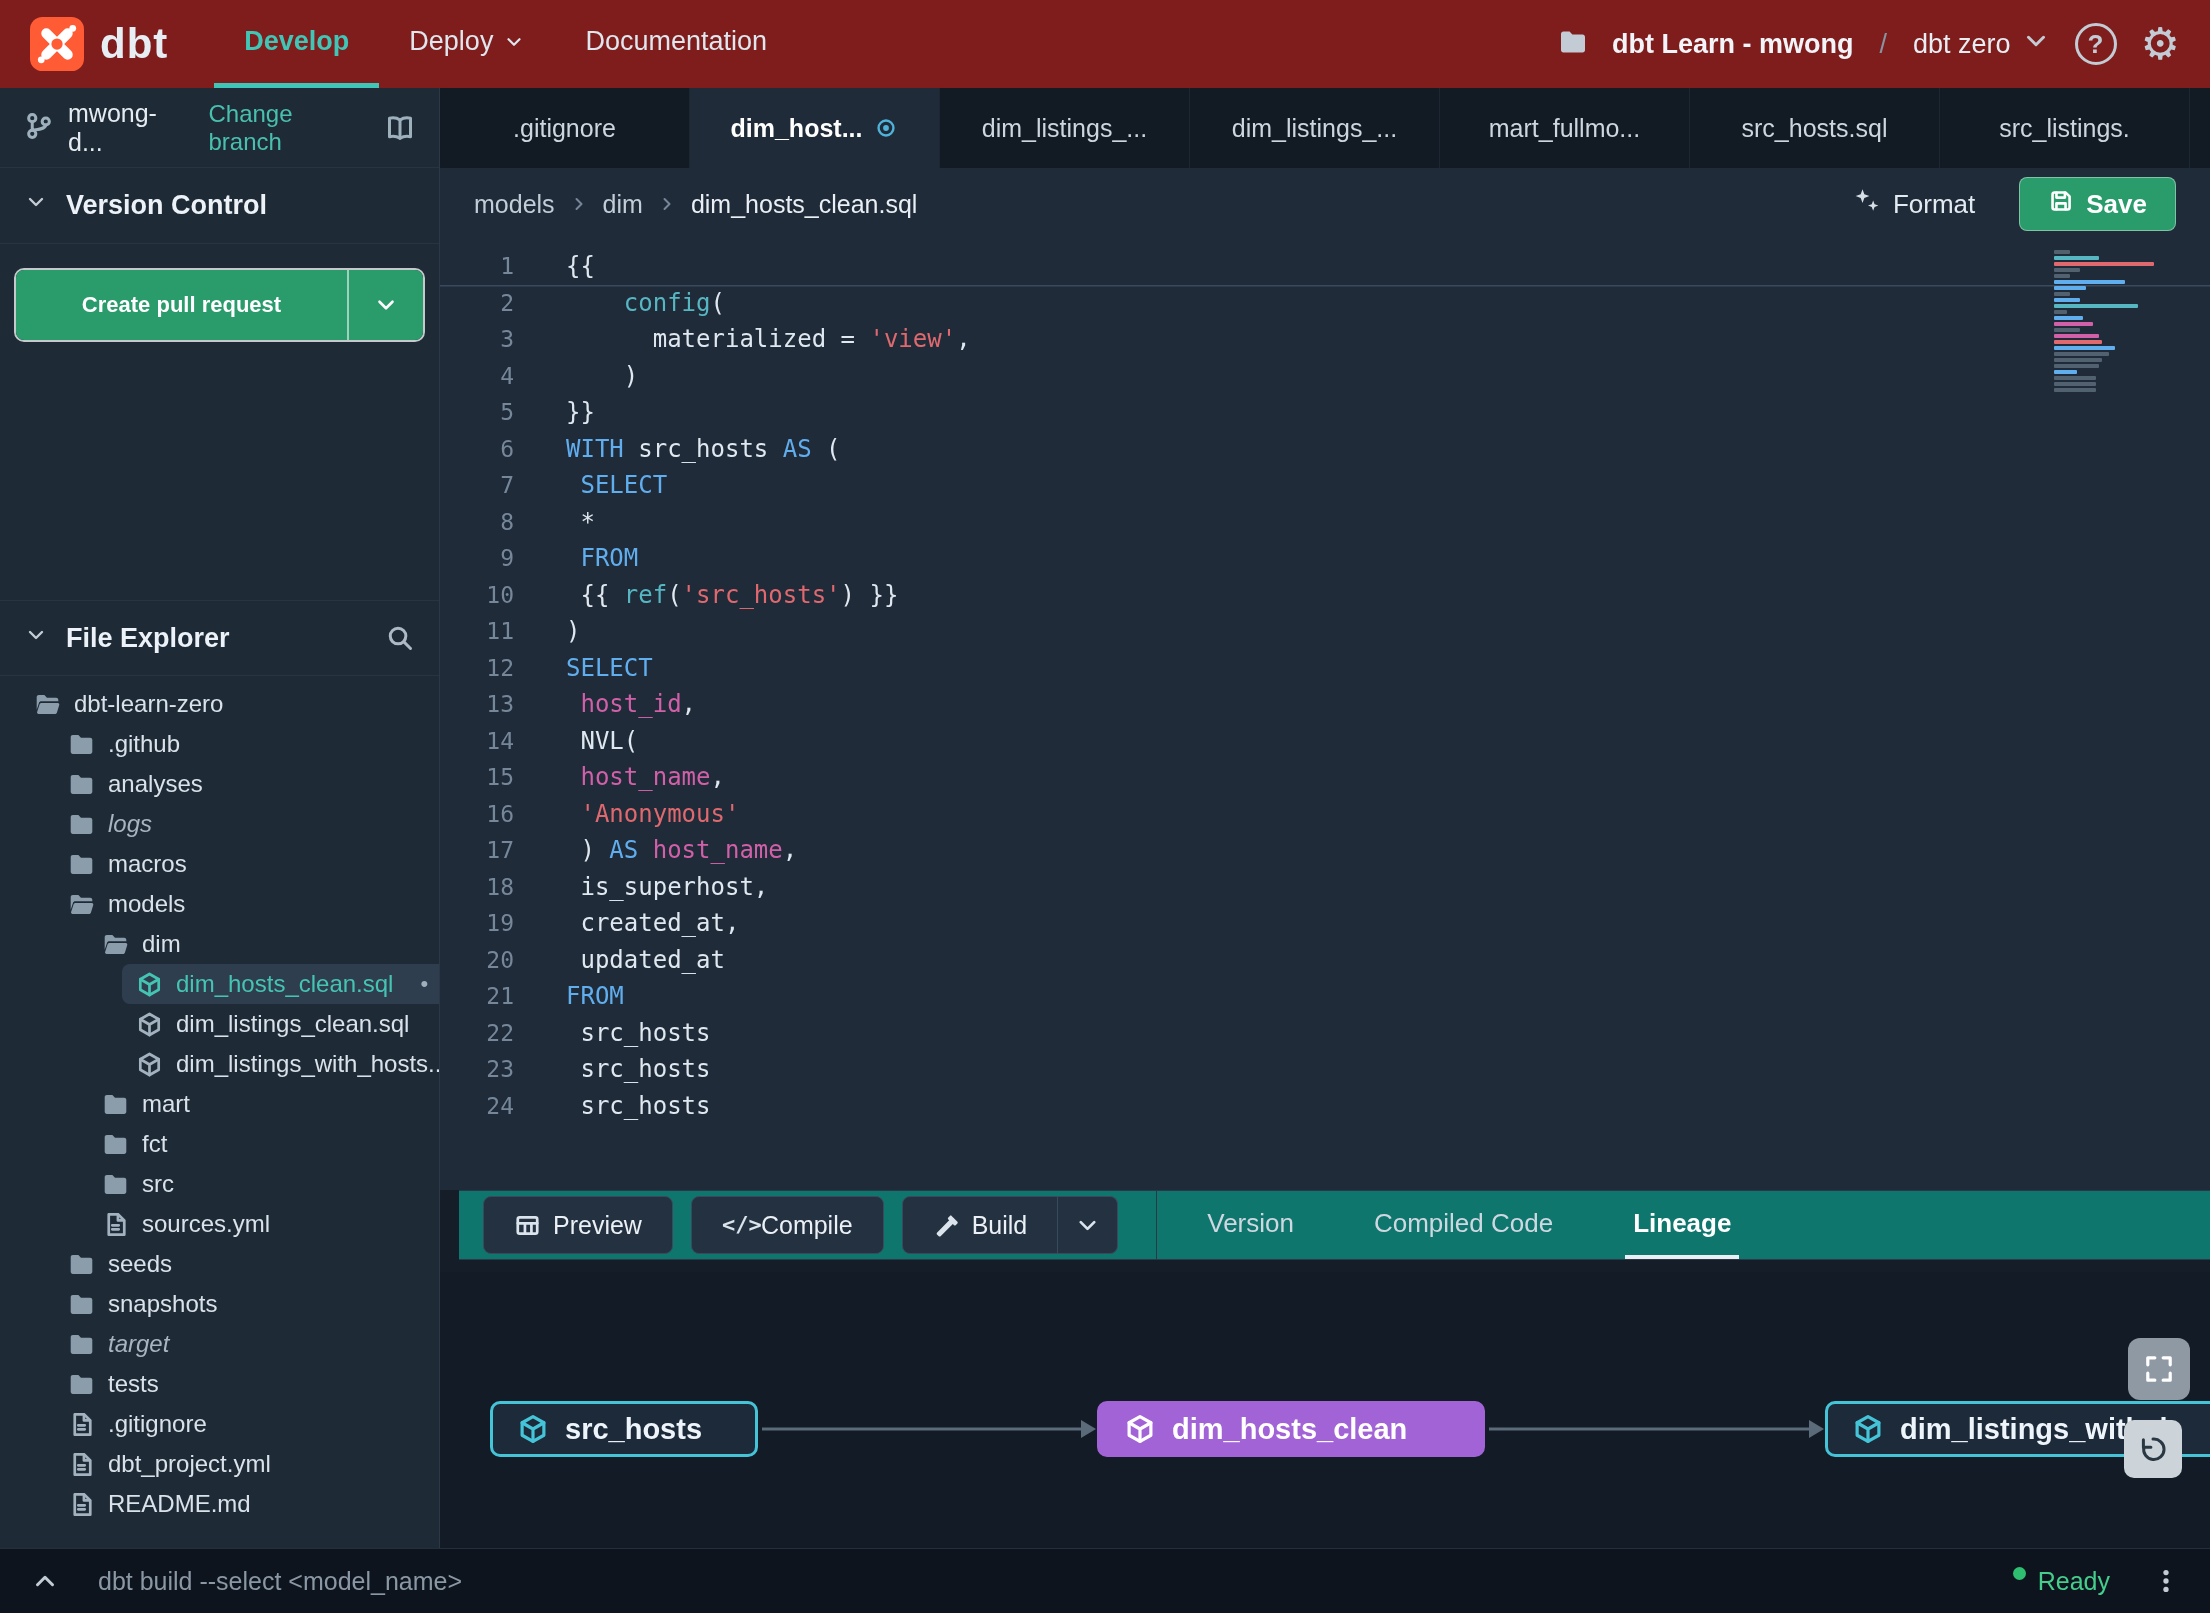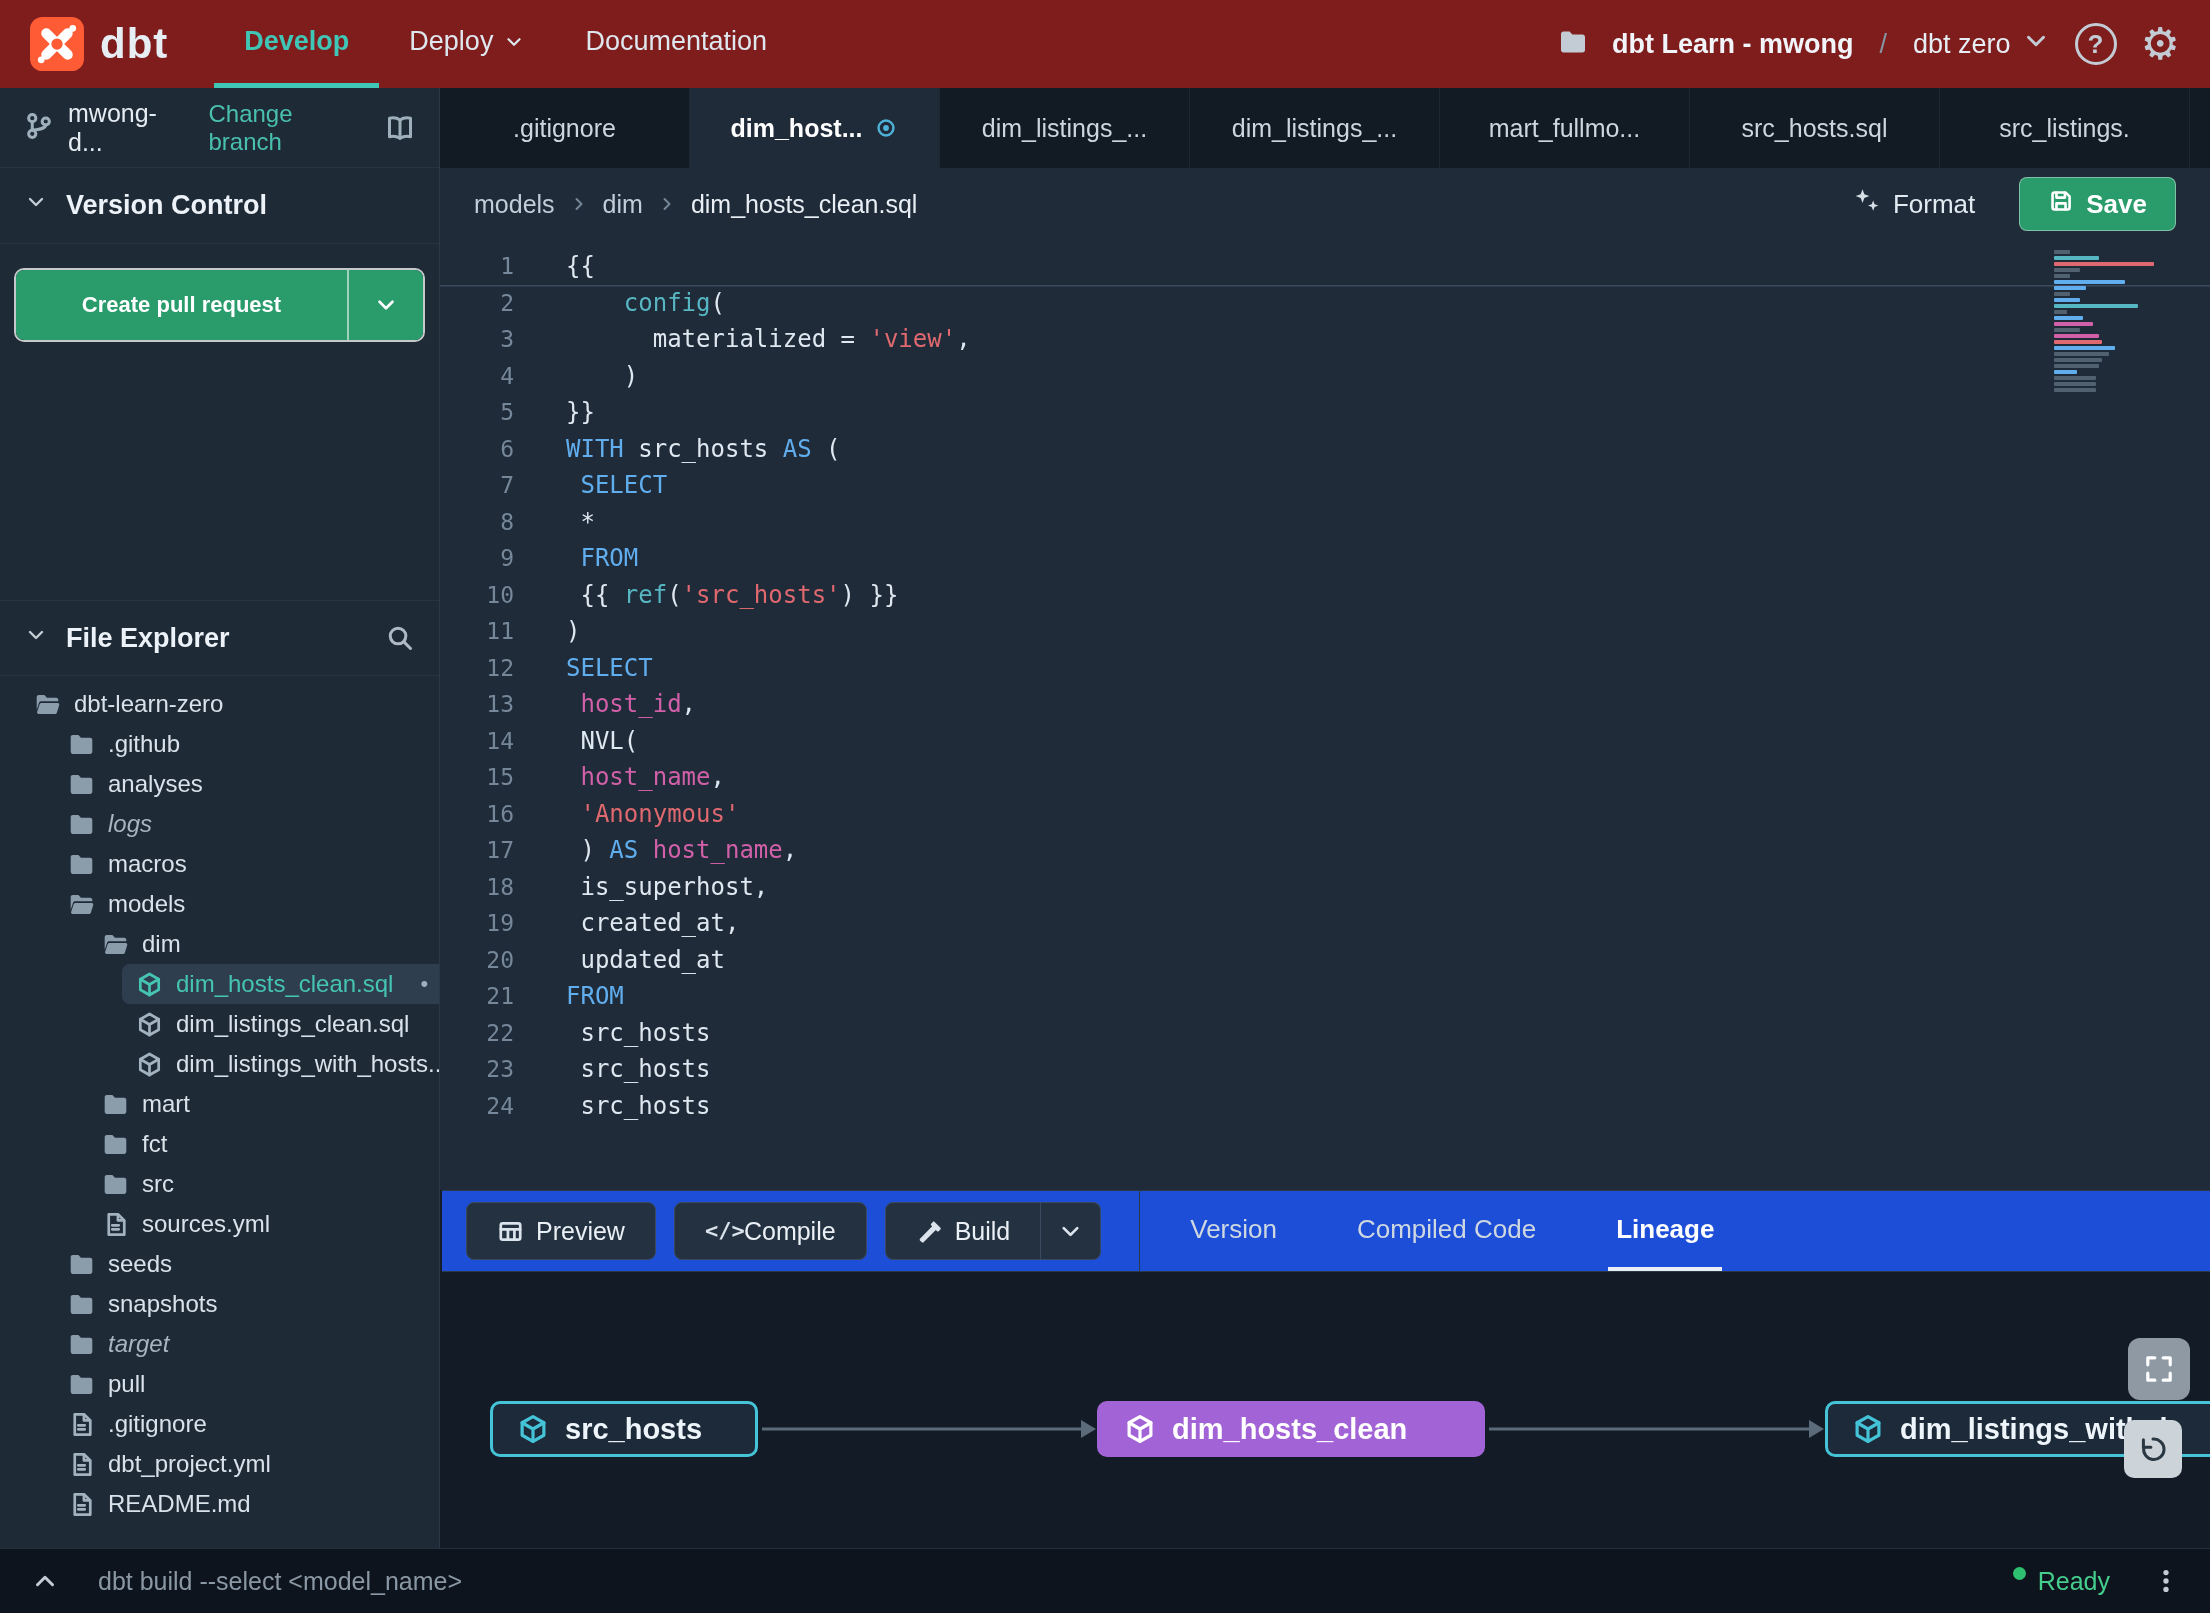--- a/index.html
+++ b/index.html
@@ -94,21 +94,21 @@
   .cl-active{box-shadow:0 1.5px 0 0 #3a4a5e}
   .ln{display:inline-block;width:74px;flex:none;text-align:right;color:#76879a;font-size:23px}
   .ct{padding-left:52px;white-space:pre}
   .tk-p{color:#dfe8f0}.tk-k{color:#61aeef}.tk-f{color:#56b6c2}.tk-s{color:#e0696f}.tk-v{color:#d160a8}
   #minimap{position:absolute;top:10px;right:26px;width:130px;display:flex;flex-direction:column;gap:2.5px}
   .mm-bar{height:3.5px;border-radius:1px}
   .mm-p{background:#8fa3b3;opacity:.45}.mm-k{background:#61aeef}.mm-f{background:#56b6c2}
   .mm-s{background:#e0696f}.mm-v{background:#d160a8}
 
   
-  #panelbar{position:absolute;left:442px;top:1190px;right:0;height:82px;background:#1d4ed8;
+  #panelbar{position:absolute;left:459px;top:1190px;right:0;height:70px;background:#0f766e;
     border-top:1px solid #2b3847;border-bottom:1px solid #2b3847;display:flex;align-items:stretch;
     padding-left:24px;z-index:3}
   #panel-buttons{display:flex;align-items:center;gap:18px}
   .pbtn-wrap{display:flex}
   .pbtn{display:flex;align-items:center;gap:12px;height:58px;padding:0 30px;background:#233140;
     border:1.5px solid #3a4a5e;border-radius:8px;color:#eaf0f5;font-size:25px;
     font-family:"Liberation Sans",sans-serif;cursor:pointer}
   .pbtn .ic{width:27px;height:27px;color:#dbe4ec}
   .pbtn-wrap .pbtn:first-child:not(:only-child){border-radius:8px 0 0 8px}
   .pbtn-chev{padding:0 16px;border-left:none;border-radius:0 8px 8px 0}
@@ -348,21 +348,21 @@
       <div class="tree-row italic" style="padding-left: 68px;">
         <svg class="ic tree-ic folder" viewBox="0 0 20 20">
           <path fill="currentColor" stroke="none" d="M2 4.6c0-.9.7-1.6 1.6-1.6h4.1l1.9 2h6.8c.9 0 1.6.7 1.6 1.6v8.8c0 .9-.7 1.6-1.6 1.6H3.6c-.9 0-1.6-.7-1.6-1.6V4.6z"></path>
         </svg>
         <span class="tree-label">target</span>
       </div>
       <div class="tree-row" style="padding-left: 68px;">
         <svg class="ic tree-ic folder" viewBox="0 0 20 20">
           <path fill="currentColor" stroke="none" d="M2 4.6c0-.9.7-1.6 1.6-1.6h4.1l1.9 2h6.8c.9 0 1.6.7 1.6 1.6v8.8c0 .9-.7 1.6-1.6 1.6H3.6c-.9 0-1.6-.7-1.6-1.6V4.6z"></path>
         </svg>
-        <span class="tree-label">pull</span>
+        <span class="tree-label">tests</span>
       </div>
       <div class="tree-row" style="padding-left: 68px;">
         <svg class="ic tree-ic file" viewBox="0 0 20 20">
           <path d="M5 2.5h7l4.5 4.5v10.5H5z"></path>
           <path d="M11.8 2.7V7h4.4"></path>
           <path d="M7.6 10.6h4.8M7.6 13.6h4.8"></path>
         </svg>
         <span class="tree-label">.gitignore</span>
       </div>
       <div class="tree-row" style="padding-left: 68px;">

